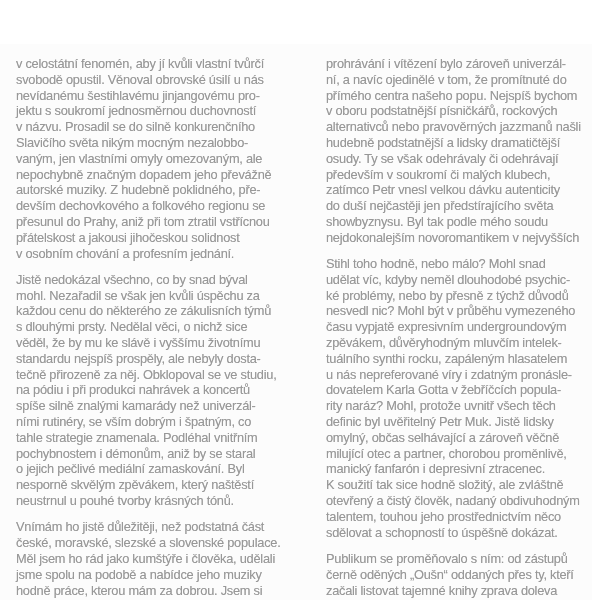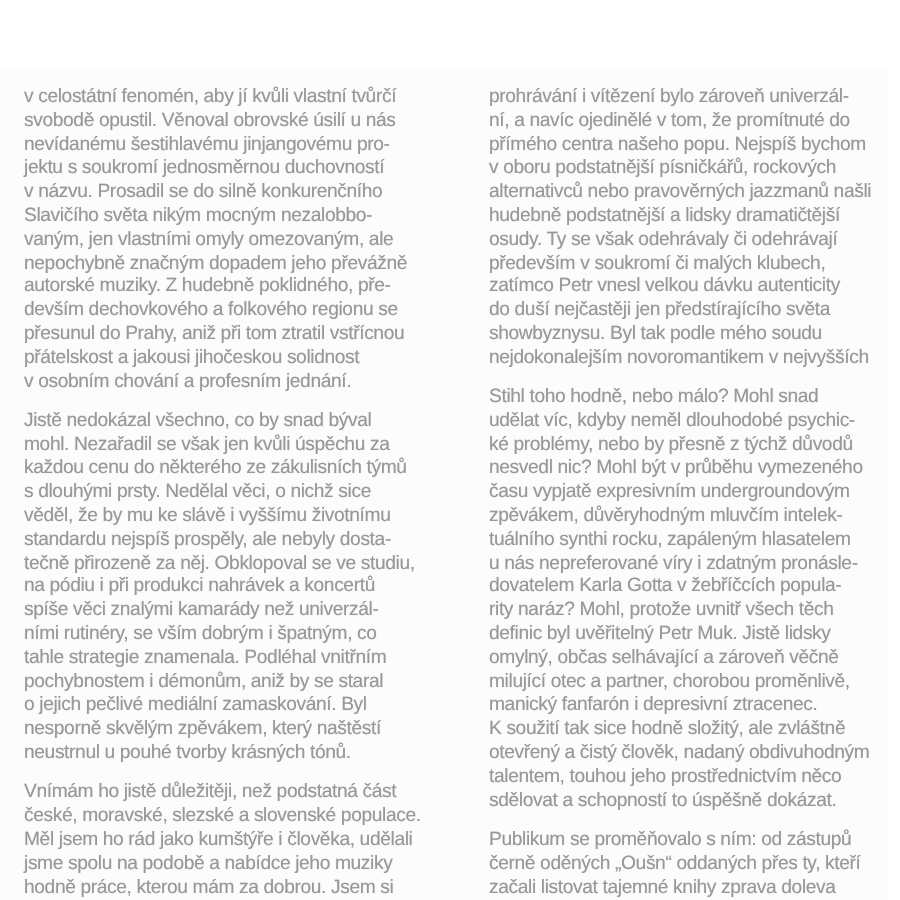--- a/index.html
+++ b/index.html
@@ -59,21 +59,21 @@
       </div>
       <div class="para">
         <div class="line">Jistě nedokázal všechno, co by snad býval</div>
         <div class="line">mohl. Nezařadil se však jen kvůli úspěchu za</div>
         <div class="line">každou cenu do některého ze zákulisních týmů</div>
         <div class="line">s dlouhými prsty. Nedělal věci, o nichž sice</div>
         <div class="line">věděl, že by mu ke slávě i vyššímu životnímu</div>
         <div class="line">standardu nejspíš prospěly, ale nebyly dosta-</div>
         <div class="line">tečně přirozeně za něj. Obklopoval se ve studiu,</div>
         <div class="line">na pódiu i při produkci nahrávek a koncertů</div>
-        <div class="line">spíše věci znalými kamarády než univerzál-</div>
+        <div class="line">spíše silně znalými kamarády než univerzál-</div>
         <div class="line">ními rutinéry, se vším dobrým i špatným, co</div>
         <div class="line">tahle strategie znamenala. Podléhal vnitřním</div>
         <div class="line">pochybnostem i démonům, aniž by se staral</div>
         <div class="line">o jejich pečlivé mediální zamaskování. Byl</div>
         <div class="line">nesporně skvělým zpěvákem, který naštěstí</div>
         <div class="line">neustrnul u pouhé tvorby krásných tónů.</div>
       </div>
       <div class="para">
         <div class="line">Vnímám ho jistě důležitěji, než podstatná část</div>
         <div class="line">české, moravské, slezské a slovenské populace.</div>

